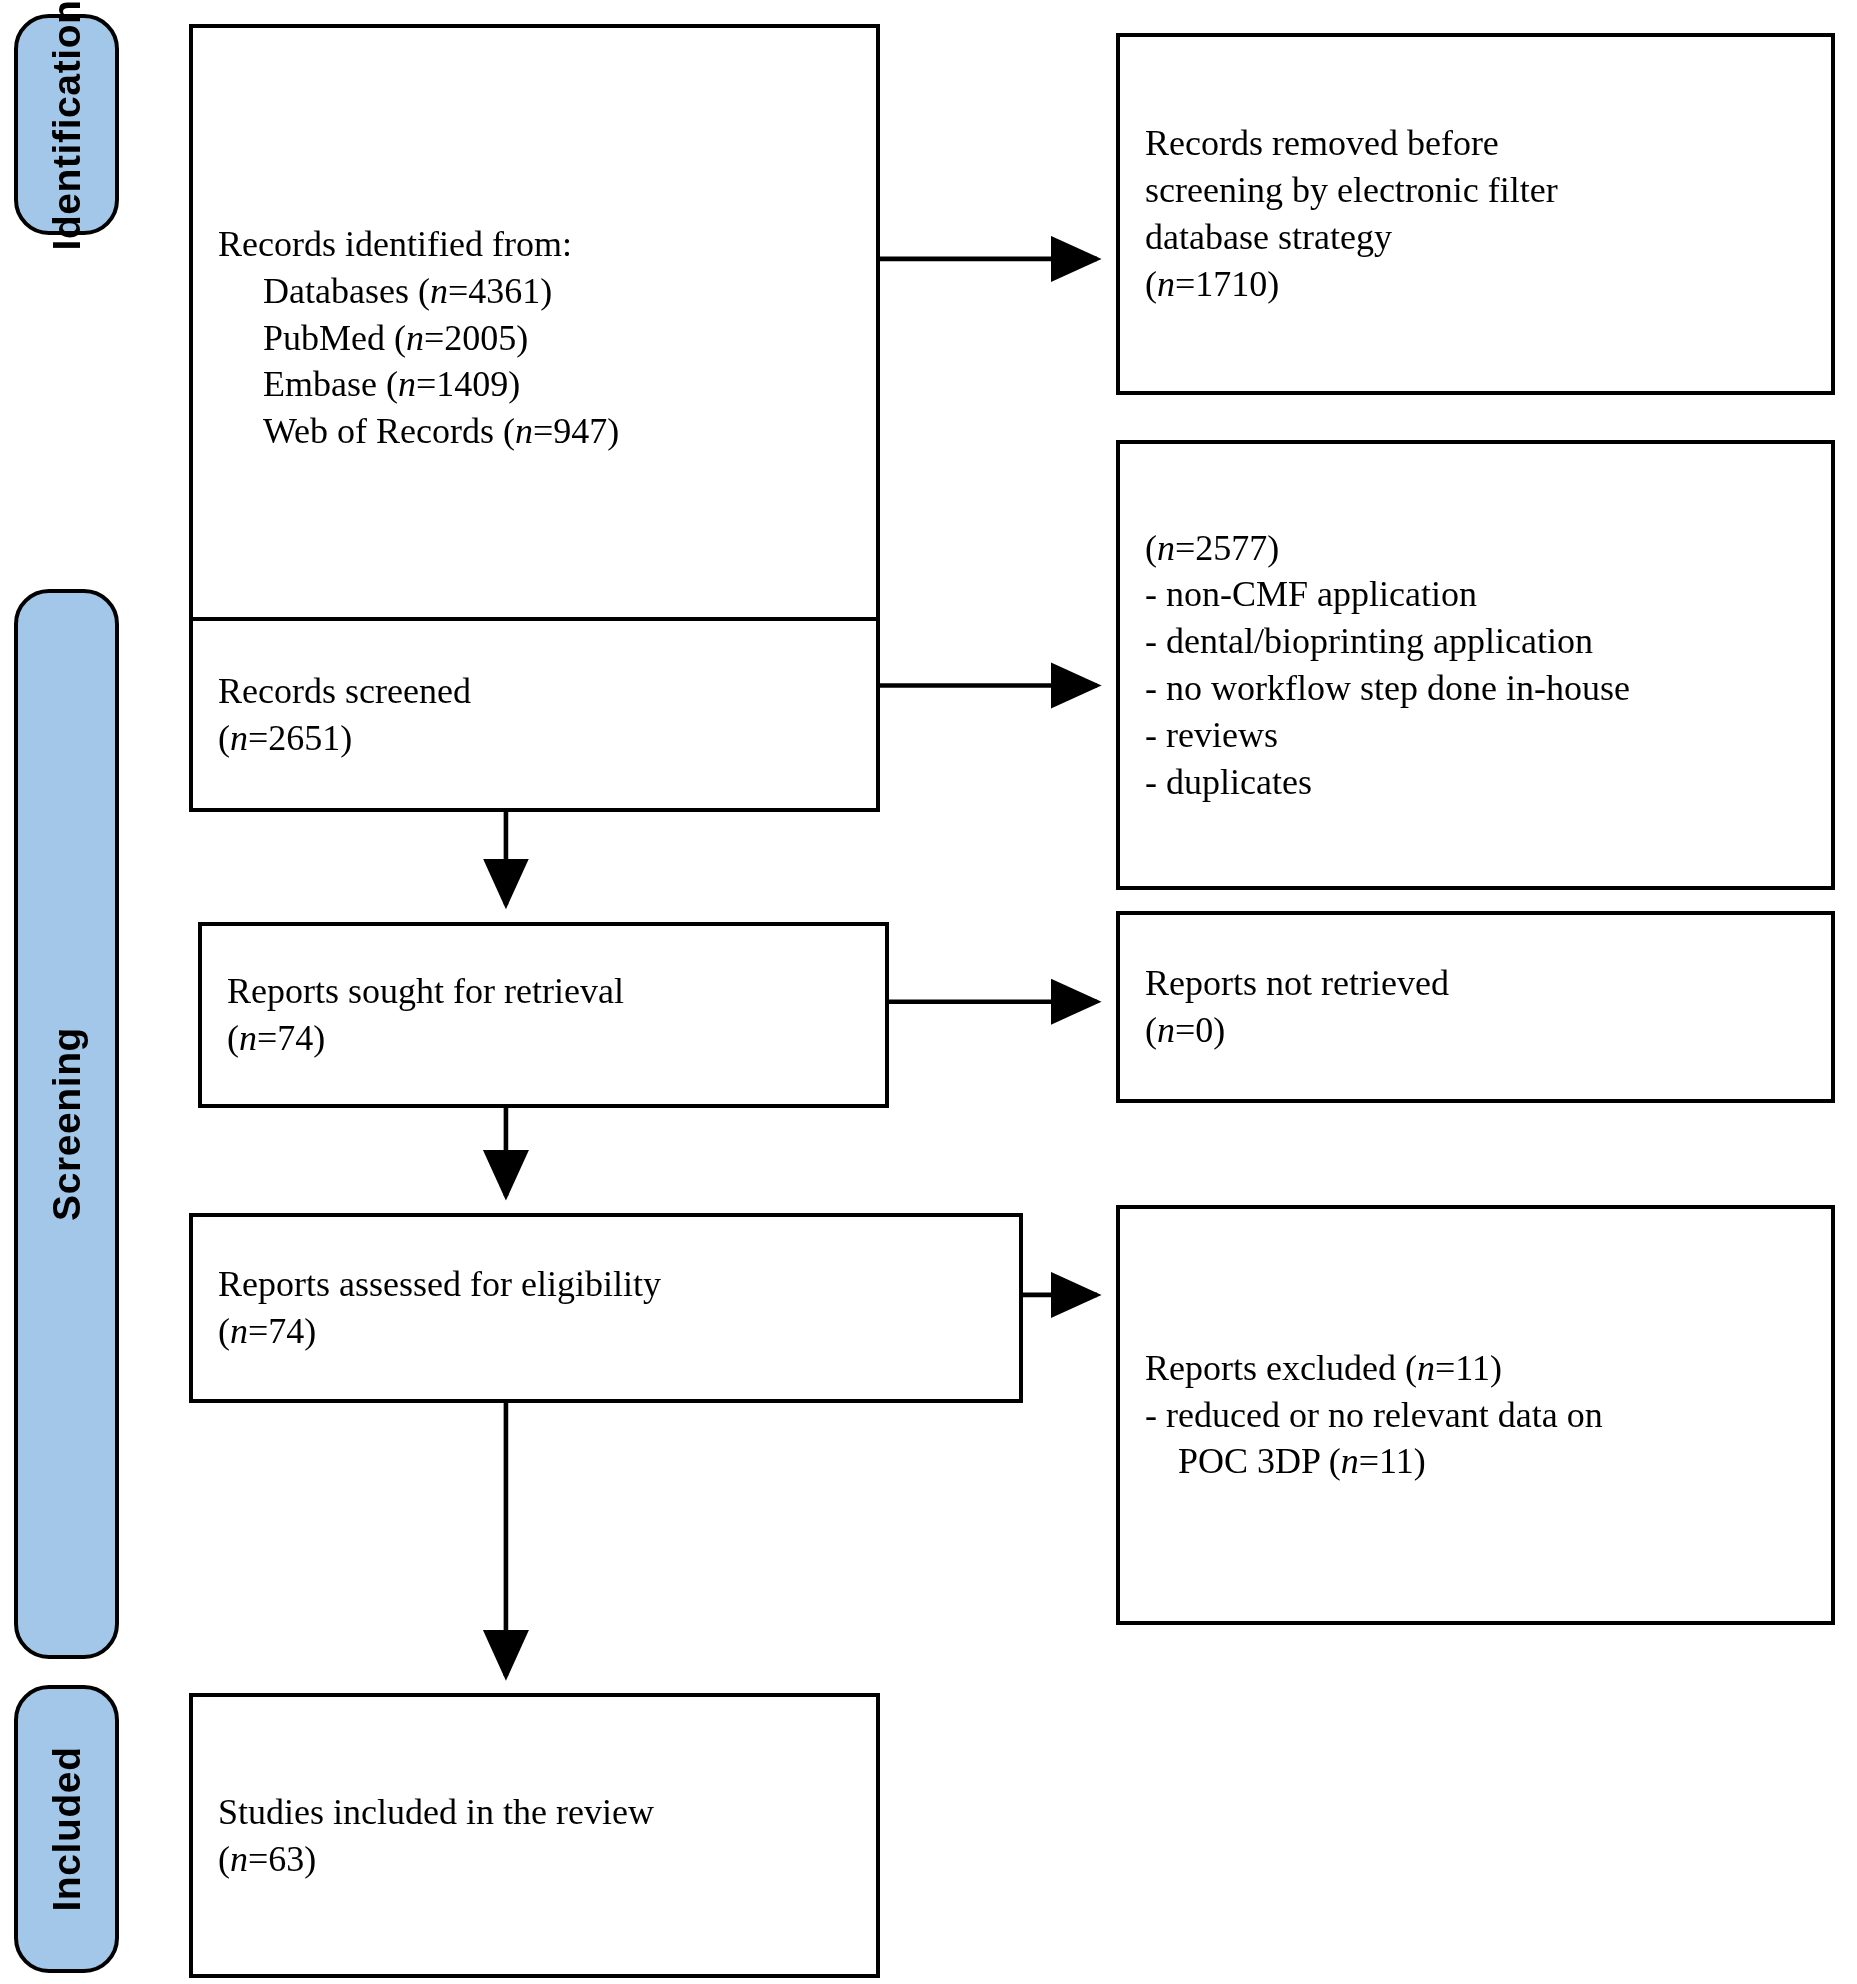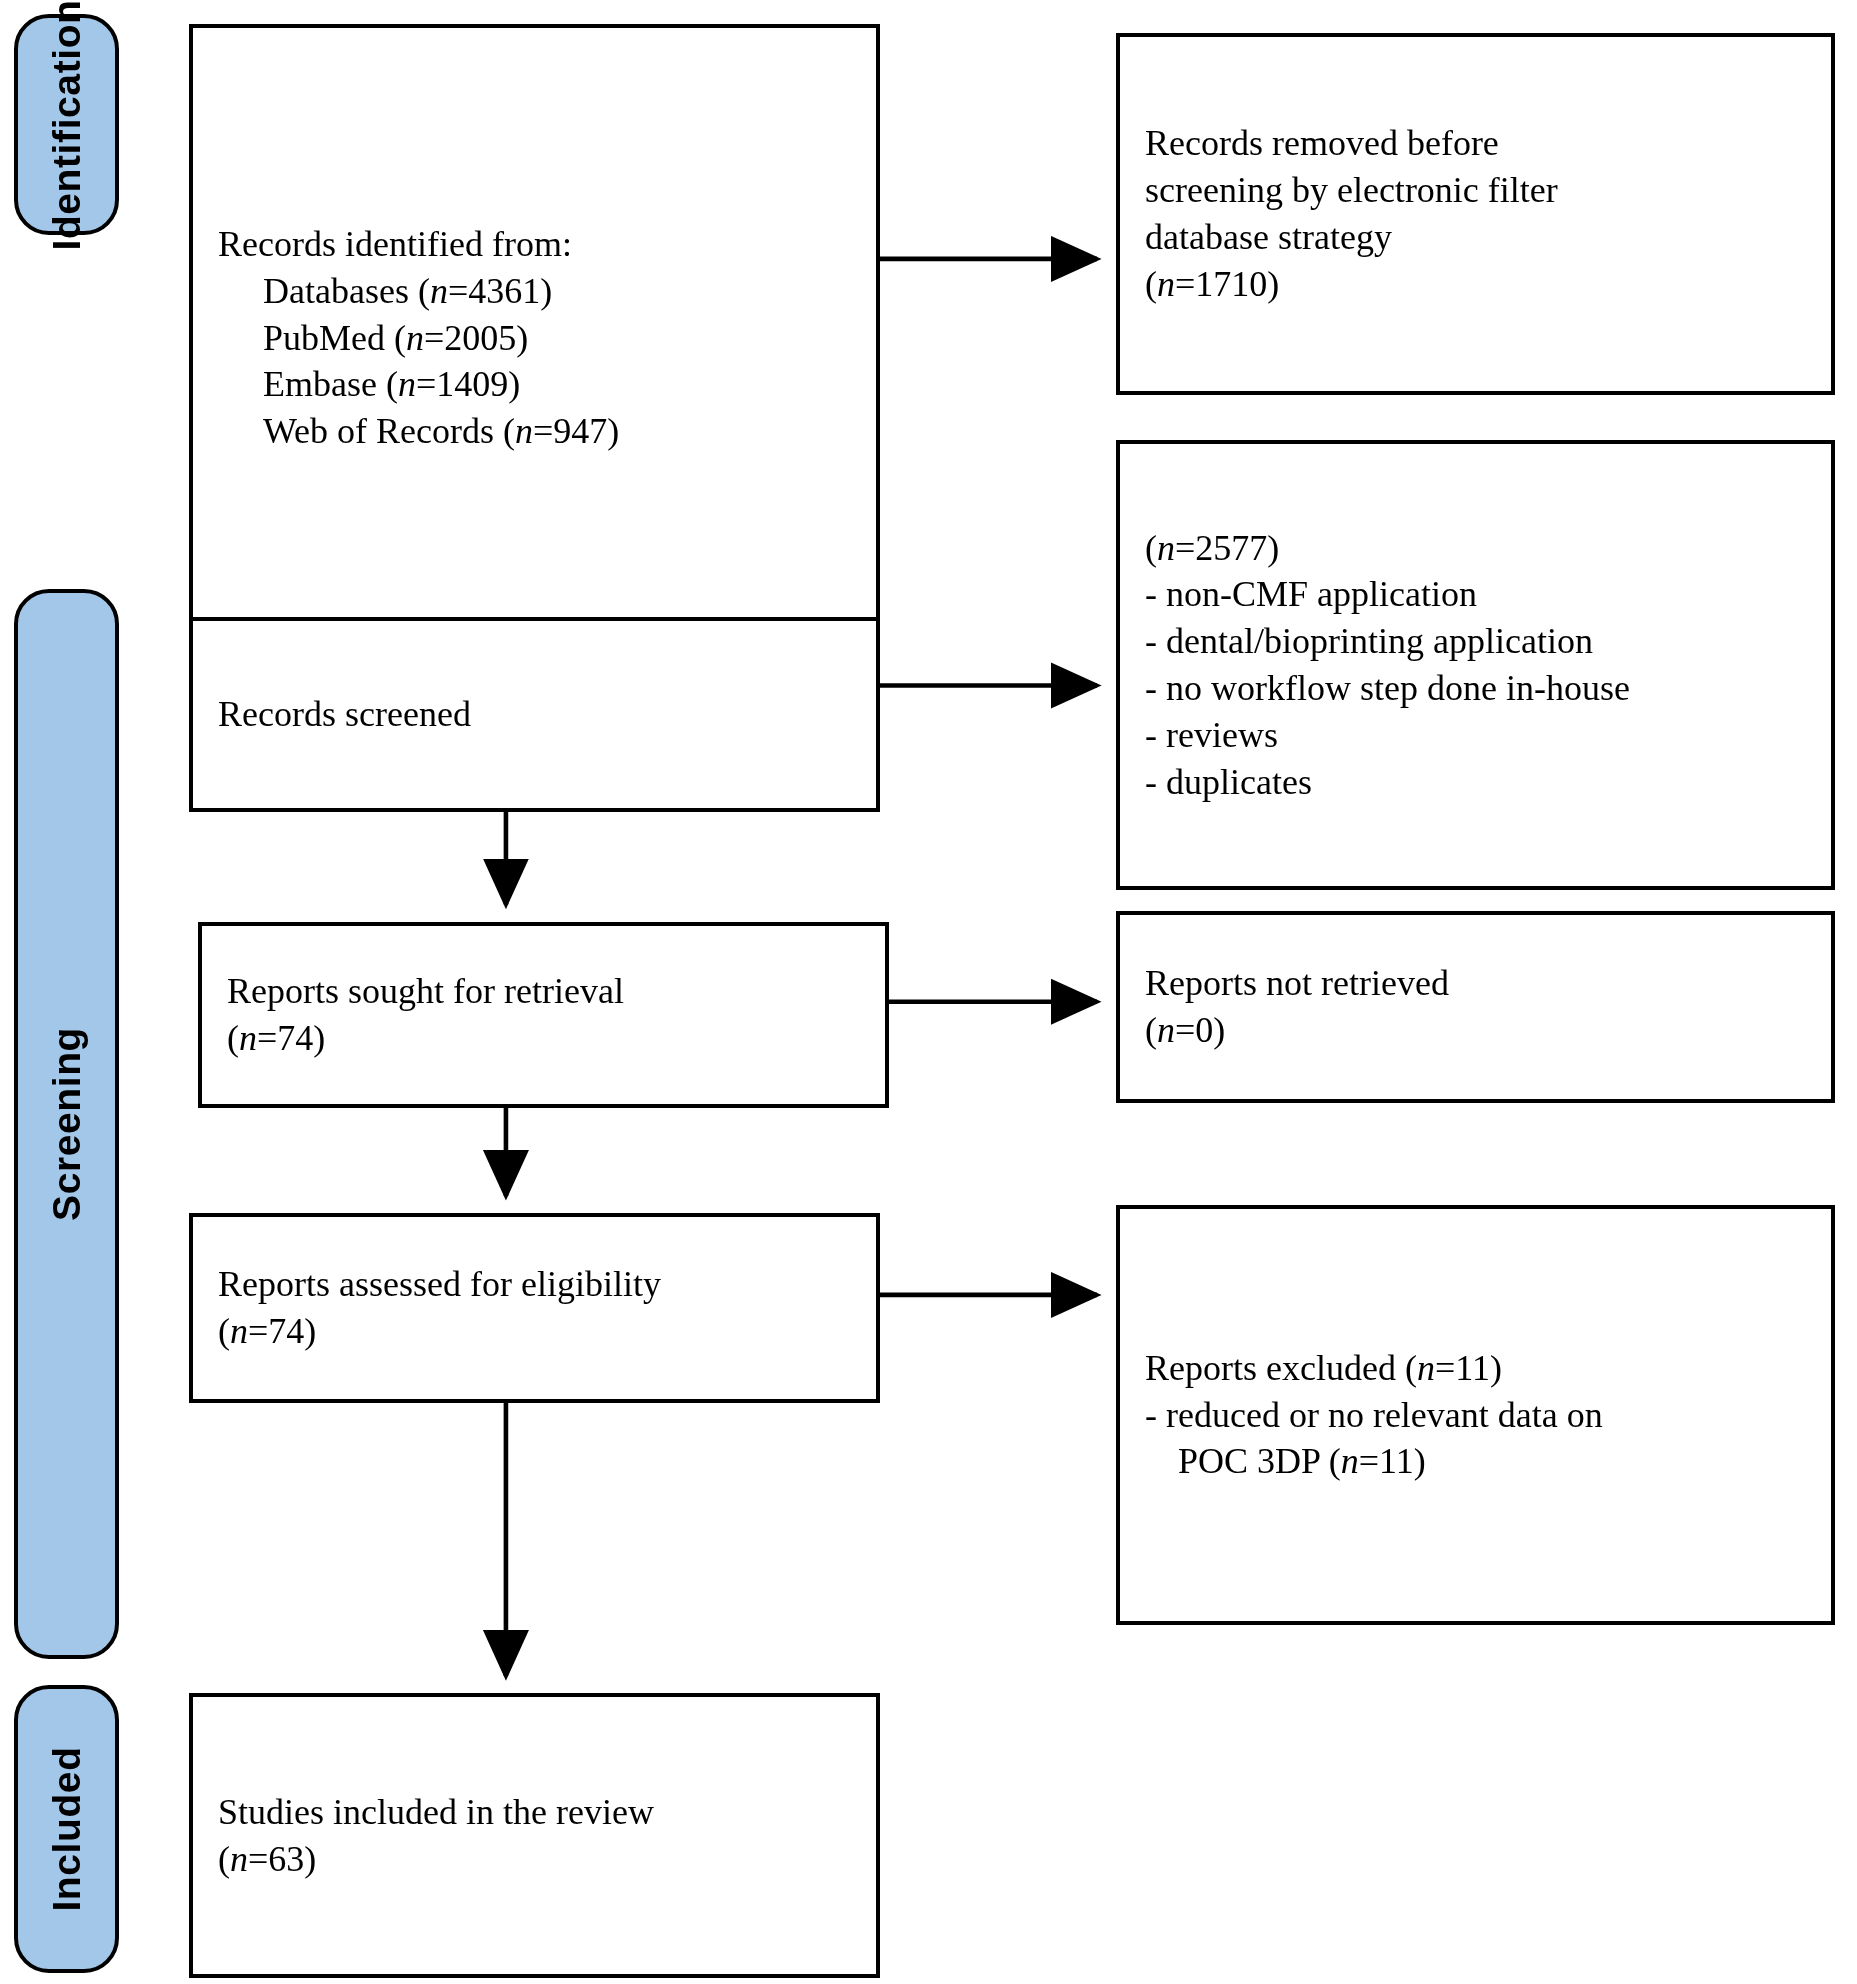--- a/index.html
+++ b/index.html
@@ -71,31 +71,32 @@
       <div class="ln ind"><span>Databases (</span><span class="it">n</span><span>=4361)</span></div>
       <div class="ln ind"><span>PubMed (</span><span class="it">n</span><span>=2005)</span></div>
       <div class="ln ind"><span>Embase (</span><span class="it">n</span><span>=1409)</span></div>
       <div class="ln ind"><span>Web of Records (</span><span class="it">n</span><span>=947)</span></div>
     </div>
   </div>
 
   <div class="box" style="left:189px;top:617px;width:691px;height:195px;">
     <div class="inner">
       <div class="ln">Records screened</div>
+      <div class="ln"><span>(</span><span class="it">n</span><span>=2651)</span></div>
     </div>
   </div>
 
   <div class="box" style="left:198px;top:922px;width:691px;height:186px;">
     <div class="inner">
       <div class="ln">Reports sought for retrieval</div>
       <div class="ln"><span>(</span><span class="it">n</span><span>=74)</span></div>
     </div>
   </div>
 
-  <div class="box" style="left:189px;top:1213px;width:691px;height:190px;">
+  <div class="box" style="left:189px;top:1213px;width:834px;height:190px;">
     <div class="inner">
       <div class="ln">Reports assessed for eligibility</div>
       <div class="ln"><span>(</span><span class="it">n</span><span>=74)</span></div>
     </div>
   </div>
 
   <div class="box" style="left:189px;top:1693px;width:691px;height:285px;">
     <div class="inner">
       <div class="ln">Studies included in the  review</div>
       <div class="ln"><span>(</span><span class="it">n</span><span>=63)</span></div>

